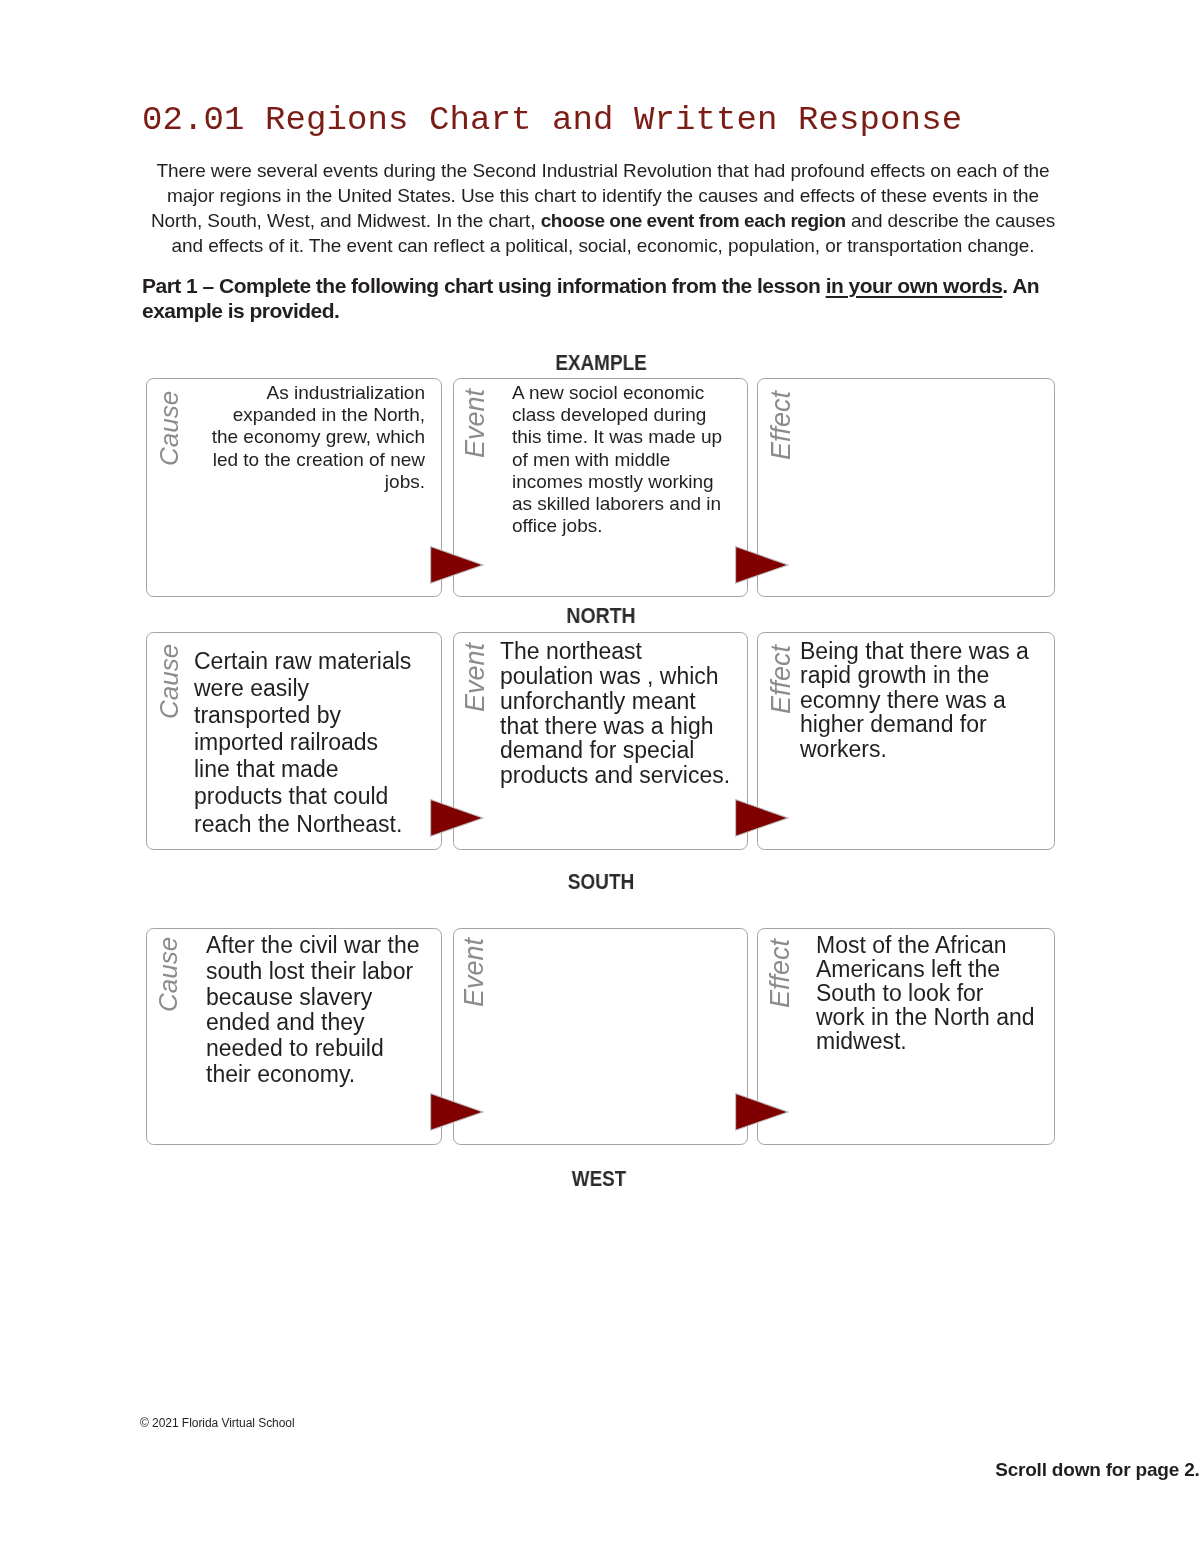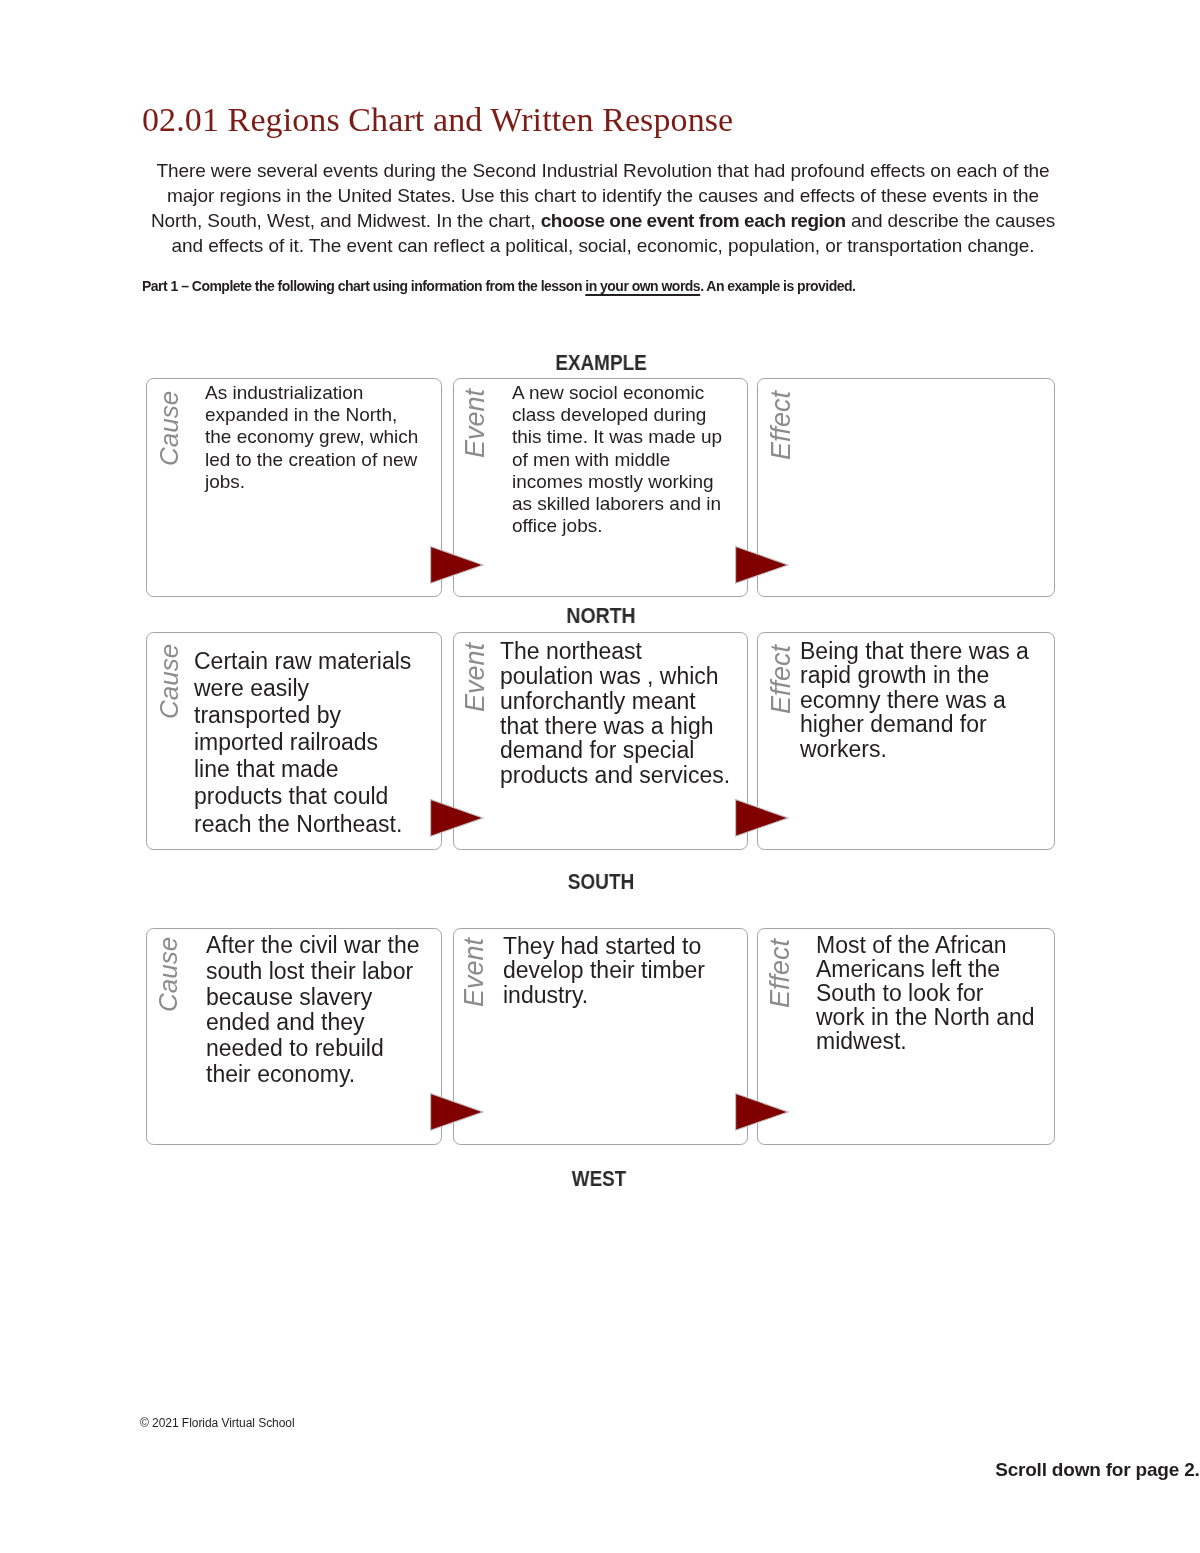--- a/index.html
+++ b/index.html
@@ -8,40 +8,40 @@
     width:1200px; height:1553px; background:#ffffff;
     font-family:"Liberation Sans", sans-serif;
     -webkit-font-smoothing:antialiased;
   }
   .page { position:relative; width:1200px; height:1553px; overflow:hidden; }
   .ctext, .intro, .part1, .title, .rowlabel, .vlabel, .copyright, .scrolldown { will-change:transform; }
 
   .title {
     position:absolute; left:142px; top:103px;
     margin:0; padding:0;
-    font-family:Liberation Serif, serif;
+    font-family:Liberation Mono, monospace;
     font-weight:normal;
     font-size:34px; color:#7b1d16; letter-spacing:0.1px;
     line-height:34px;
     white-space:nowrap;
   }
 
   .intro {
     margin:0; padding:0;
     position:absolute; left:142px; top:158.9px; width:922px;
     font-size:19px; line-height:24.9px; color:#231f20;
     letter-spacing:-0.08px;
     text-align:center;
   }
   .intro b { font-weight:bold; letter-spacing:-0.45px; }
 
   .part1 {
     margin:0; padding:0;
     position:absolute; left:142px; top:274.3px; width:922px;
-    font-size:14px; line-height:24.6px; color:#231f20; font-weight:bold;
+    font-size:21px; line-height:24.6px; color:#231f20; font-weight:bold;
     letter-spacing:-0.52px;
   }
   .part1 .u { text-decoration:underline; text-underline-offset:2.6px; text-decoration-thickness:1.6px; }
 
   
   .rowlabel {
     position:absolute; width:240px; text-align:center;
     font-size:22.6px; font-weight:bold; color:#2b2b2b;
     line-height:22.6px;
     white-space:nowrap;
@@ -84,21 +84,21 @@
   <h1 class="title">02.01 Regions Chart and Written Response</h1>
 
   <p class="intro"><span>There were several events during the Second Industrial Revolution that had profound effects on each of the major regions in the United States. Use this chart to identify the causes and effects of these events in the North, South, West, and Midwest. In the chart, </span><b>choose one event from each region</b><span> and describe the causes and effects of it. The event can reflect a political, social, economic, population, or transportation change.</span></p>
 
   <p class="part1"><span>Part 1 – Complete the following chart using information from the lesson </span><span class="u">in your own words</span><span>. An example is provided.</span></p>
 
   <div class="rowlabel" style="left:480.5px; top:351.85px; transform:scaleX(0.838); transform-origin:center top;">EXAMPLE</div>
 
   <div class="cell" style="left:146px; top:378.3px; width:296px; height:219px;"></div>
   <div class="vlabel" style="left:156px; top:465.5px; font-size:26px;">Cause</div>
-  <div class="ctext" style="left:205px; top:382.3px; width:220px; font-size:19px; line-height:22.2px;">As industrialization expanded in the North, the economy grew, which led to the creation of new jobs.</div>
+  <div class="ctext" style="left:205px; top:382.3px; width:220px; font-size:19px; line-height:22.2px;text-align:right;">As industrialization expanded in the North, the economy grew, which led to the creation of new jobs.</div>
 
   <div class="cell" style="left:453px; top:378.3px; width:295px; height:219px;"></div>
   <div class="vlabel" style="left:462px; top:458.4px; font-size:27px;">Event</div>
   <div class="ctext" style="left:512px; top:382.3px; width:220px; font-size:19px; line-height:22.2px;">A new sociol economic class developed during this time. It was made up of men with middle incomes mostly working as skilled laborers and in office jobs.</div>
 
   <div class="cell" style="left:757px; top:378.3px; width:297.8px; height:219px;"></div>
   <div class="vlabel" style="left:768px; top:459.8px; font-size:27px;">Effect</div>
 
   <svg class="arrow" style="left:430.2px; top:546.2px;" width="56" height="42" viewBox="0 0 56 42">
       <polygon points="0.6,0.6 53,18.9 0.6,37.2" fill="#800000" stroke="#bfbfbf" stroke-width="1.1" stroke-linejoin="miter"></polygon>
@@ -129,21 +129,20 @@
     </svg>
 
   <div class="rowlabel" style="left:480.65px; top:871.45px; transform:scaleX(0.841); transform-origin:center top;">SOUTH</div>
 
   <div class="cell" style="left:146px; top:928.2px; width:296px; height:216.5px;"></div>
   <div class="vlabel" style="left:154.5px; top:1012.0px; font-size:26px;">Cause</div>
   <div class="ctext" style="left:206px; top:932.53px; width:221px; font-size:23px; line-height:25.8px;">After the civil war the south lost their labor because slavery ended and they needed to rebuild their economy.</div>
 
   <div class="cell" style="left:453px; top:928.2px; width:295px; height:216.5px;"></div>
   <div class="vlabel" style="left:461px; top:1006.8px; font-size:27px;">Event</div>
-  <div class="ctext" style="left:503px; top:933.51px; width:240px; font-size:23px; line-height:24.45px;">They had started to develop their timber industry.</div>
 
   <div class="cell" style="left:757px; top:928.2px; width:297.8px; height:216.5px;"></div>
   <div class="vlabel" style="left:766.5px; top:1007.9px; font-size:27px;">Effect</div>
   <div class="ctext" style="left:816px; top:933.68px; width:220px; font-size:23px; line-height:23.9px;">Most of the African Americans left the South to look for work in the North and midwest.</div>
 
   <svg class="arrow" style="left:430.2px; top:1093.1px;" width="56" height="42" viewBox="0 0 56 42">
       <polygon points="0.6,0.6 53,18.9 0.6,37.2" fill="#800000" stroke="#bfbfbf" stroke-width="1.1" stroke-linejoin="miter"></polygon>
     </svg>
   <svg class="arrow" style="left:735.2px; top:1093.1px;" width="56" height="42" viewBox="0 0 56 42">
       <polygon points="0.6,0.6 53,18.9 0.6,37.2" fill="#800000" stroke="#bfbfbf" stroke-width="1.1" stroke-linejoin="miter"></polygon>

